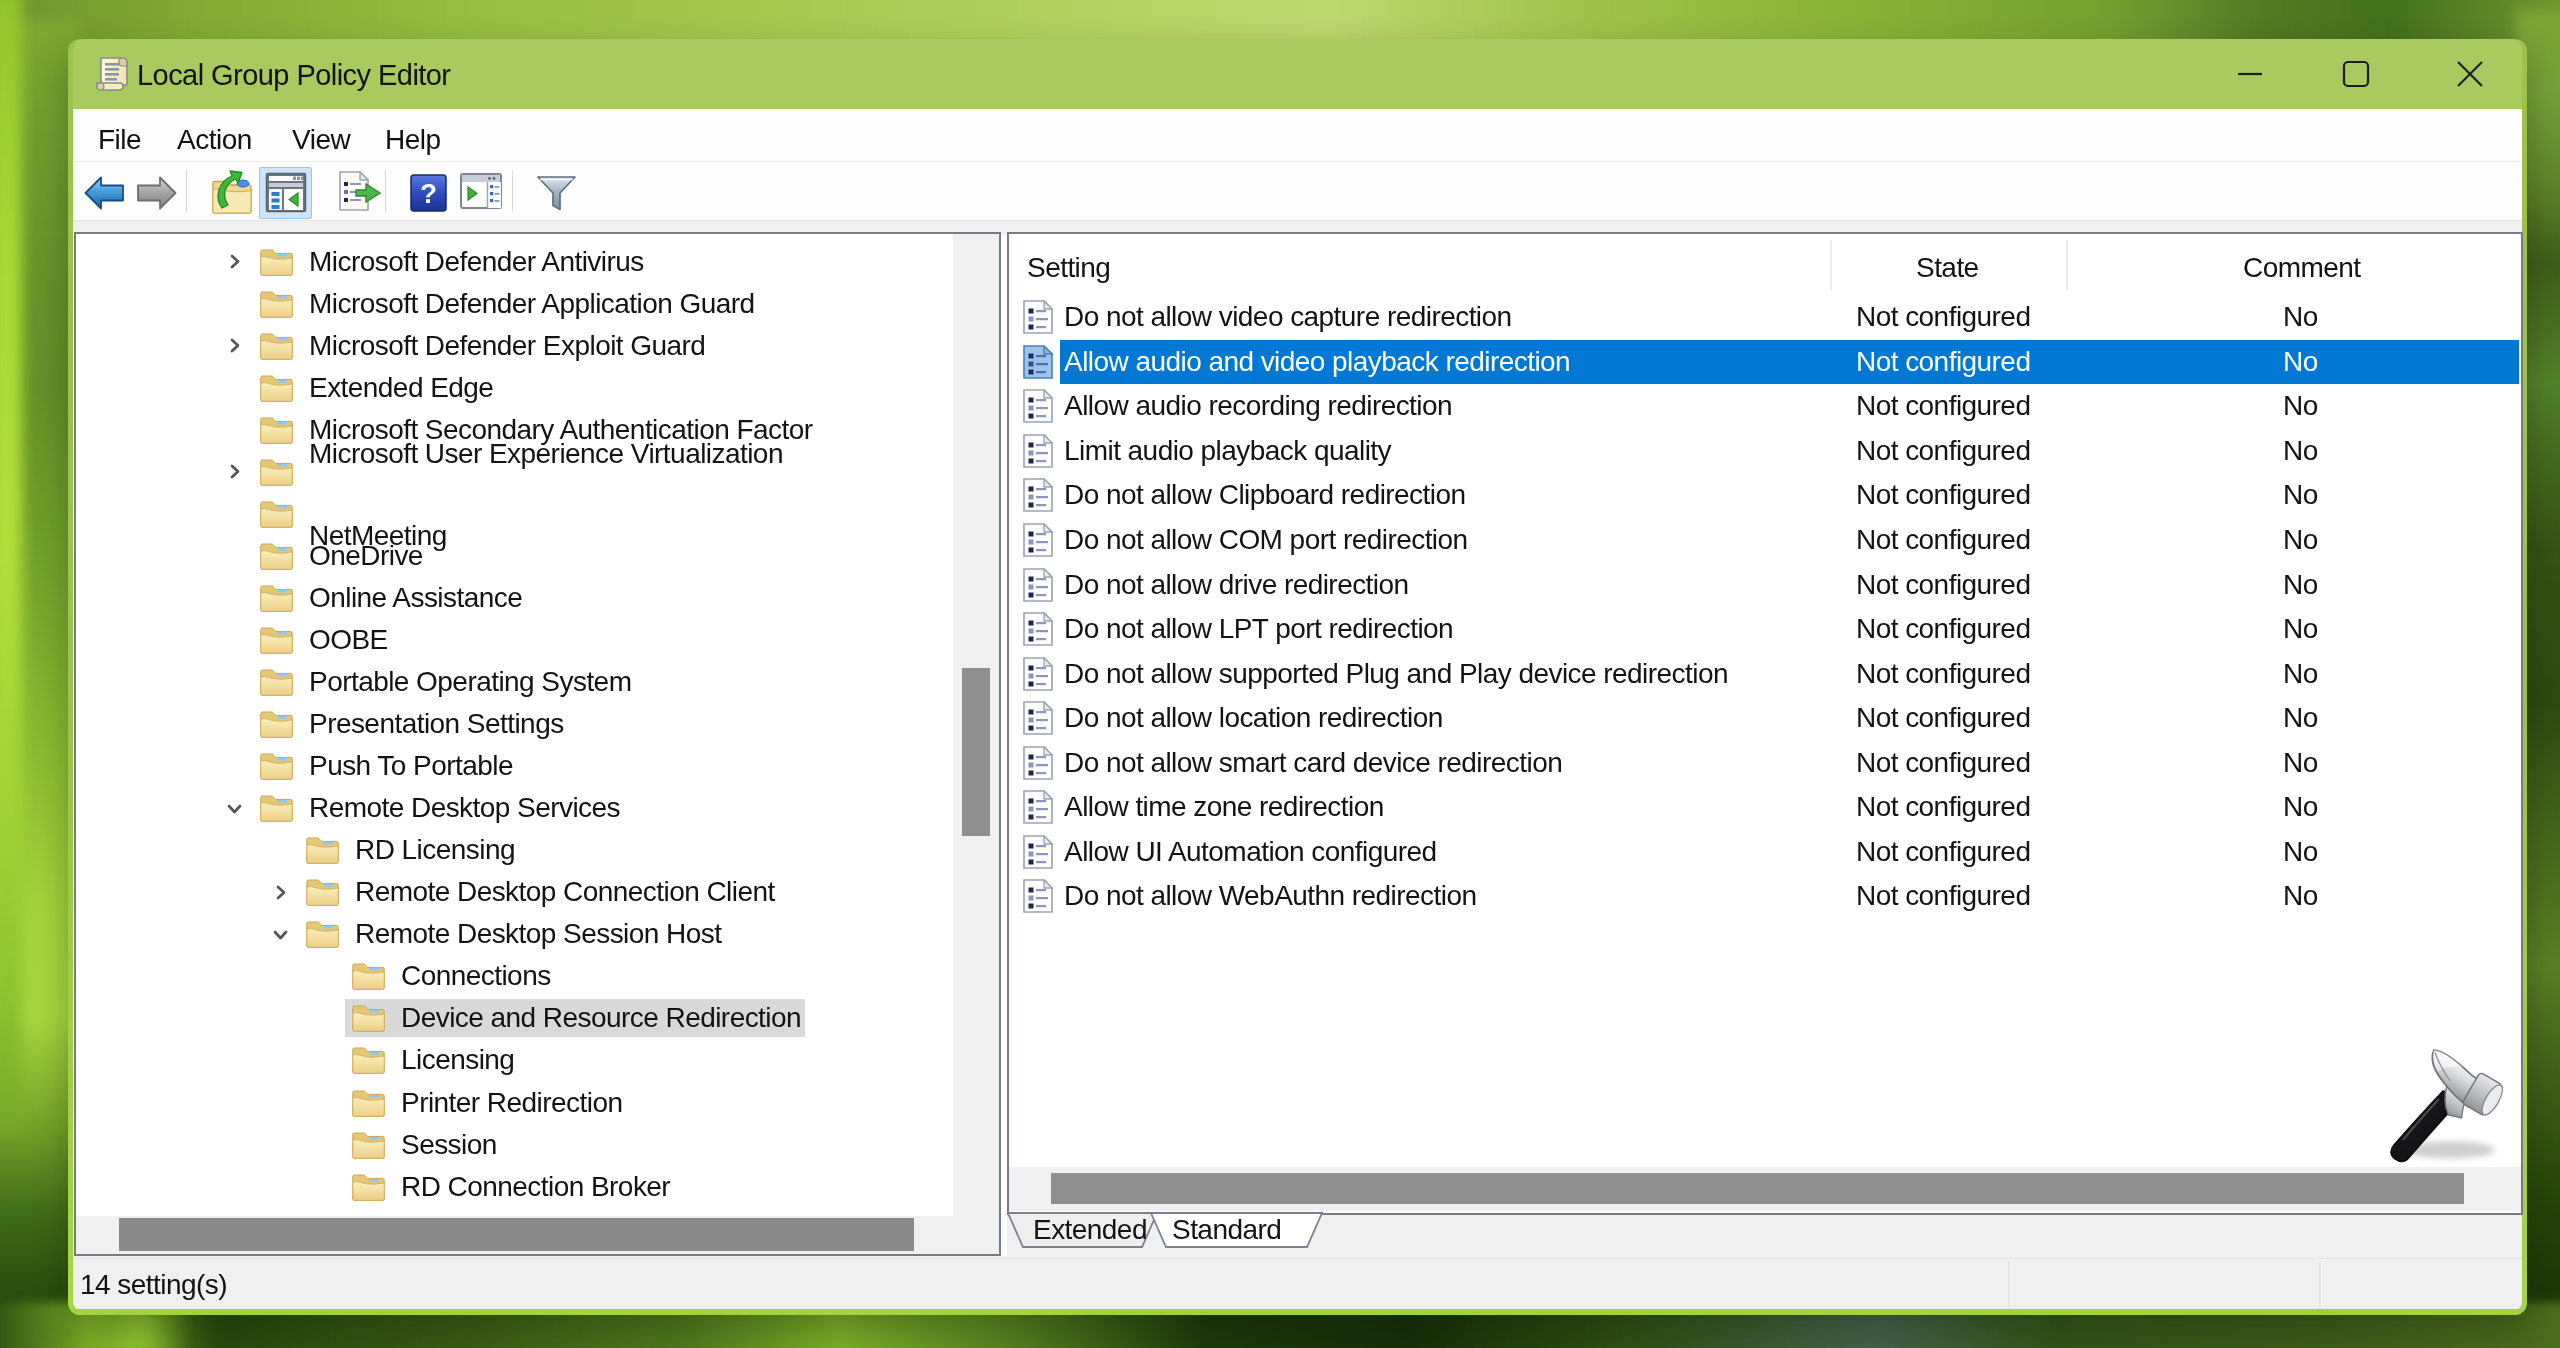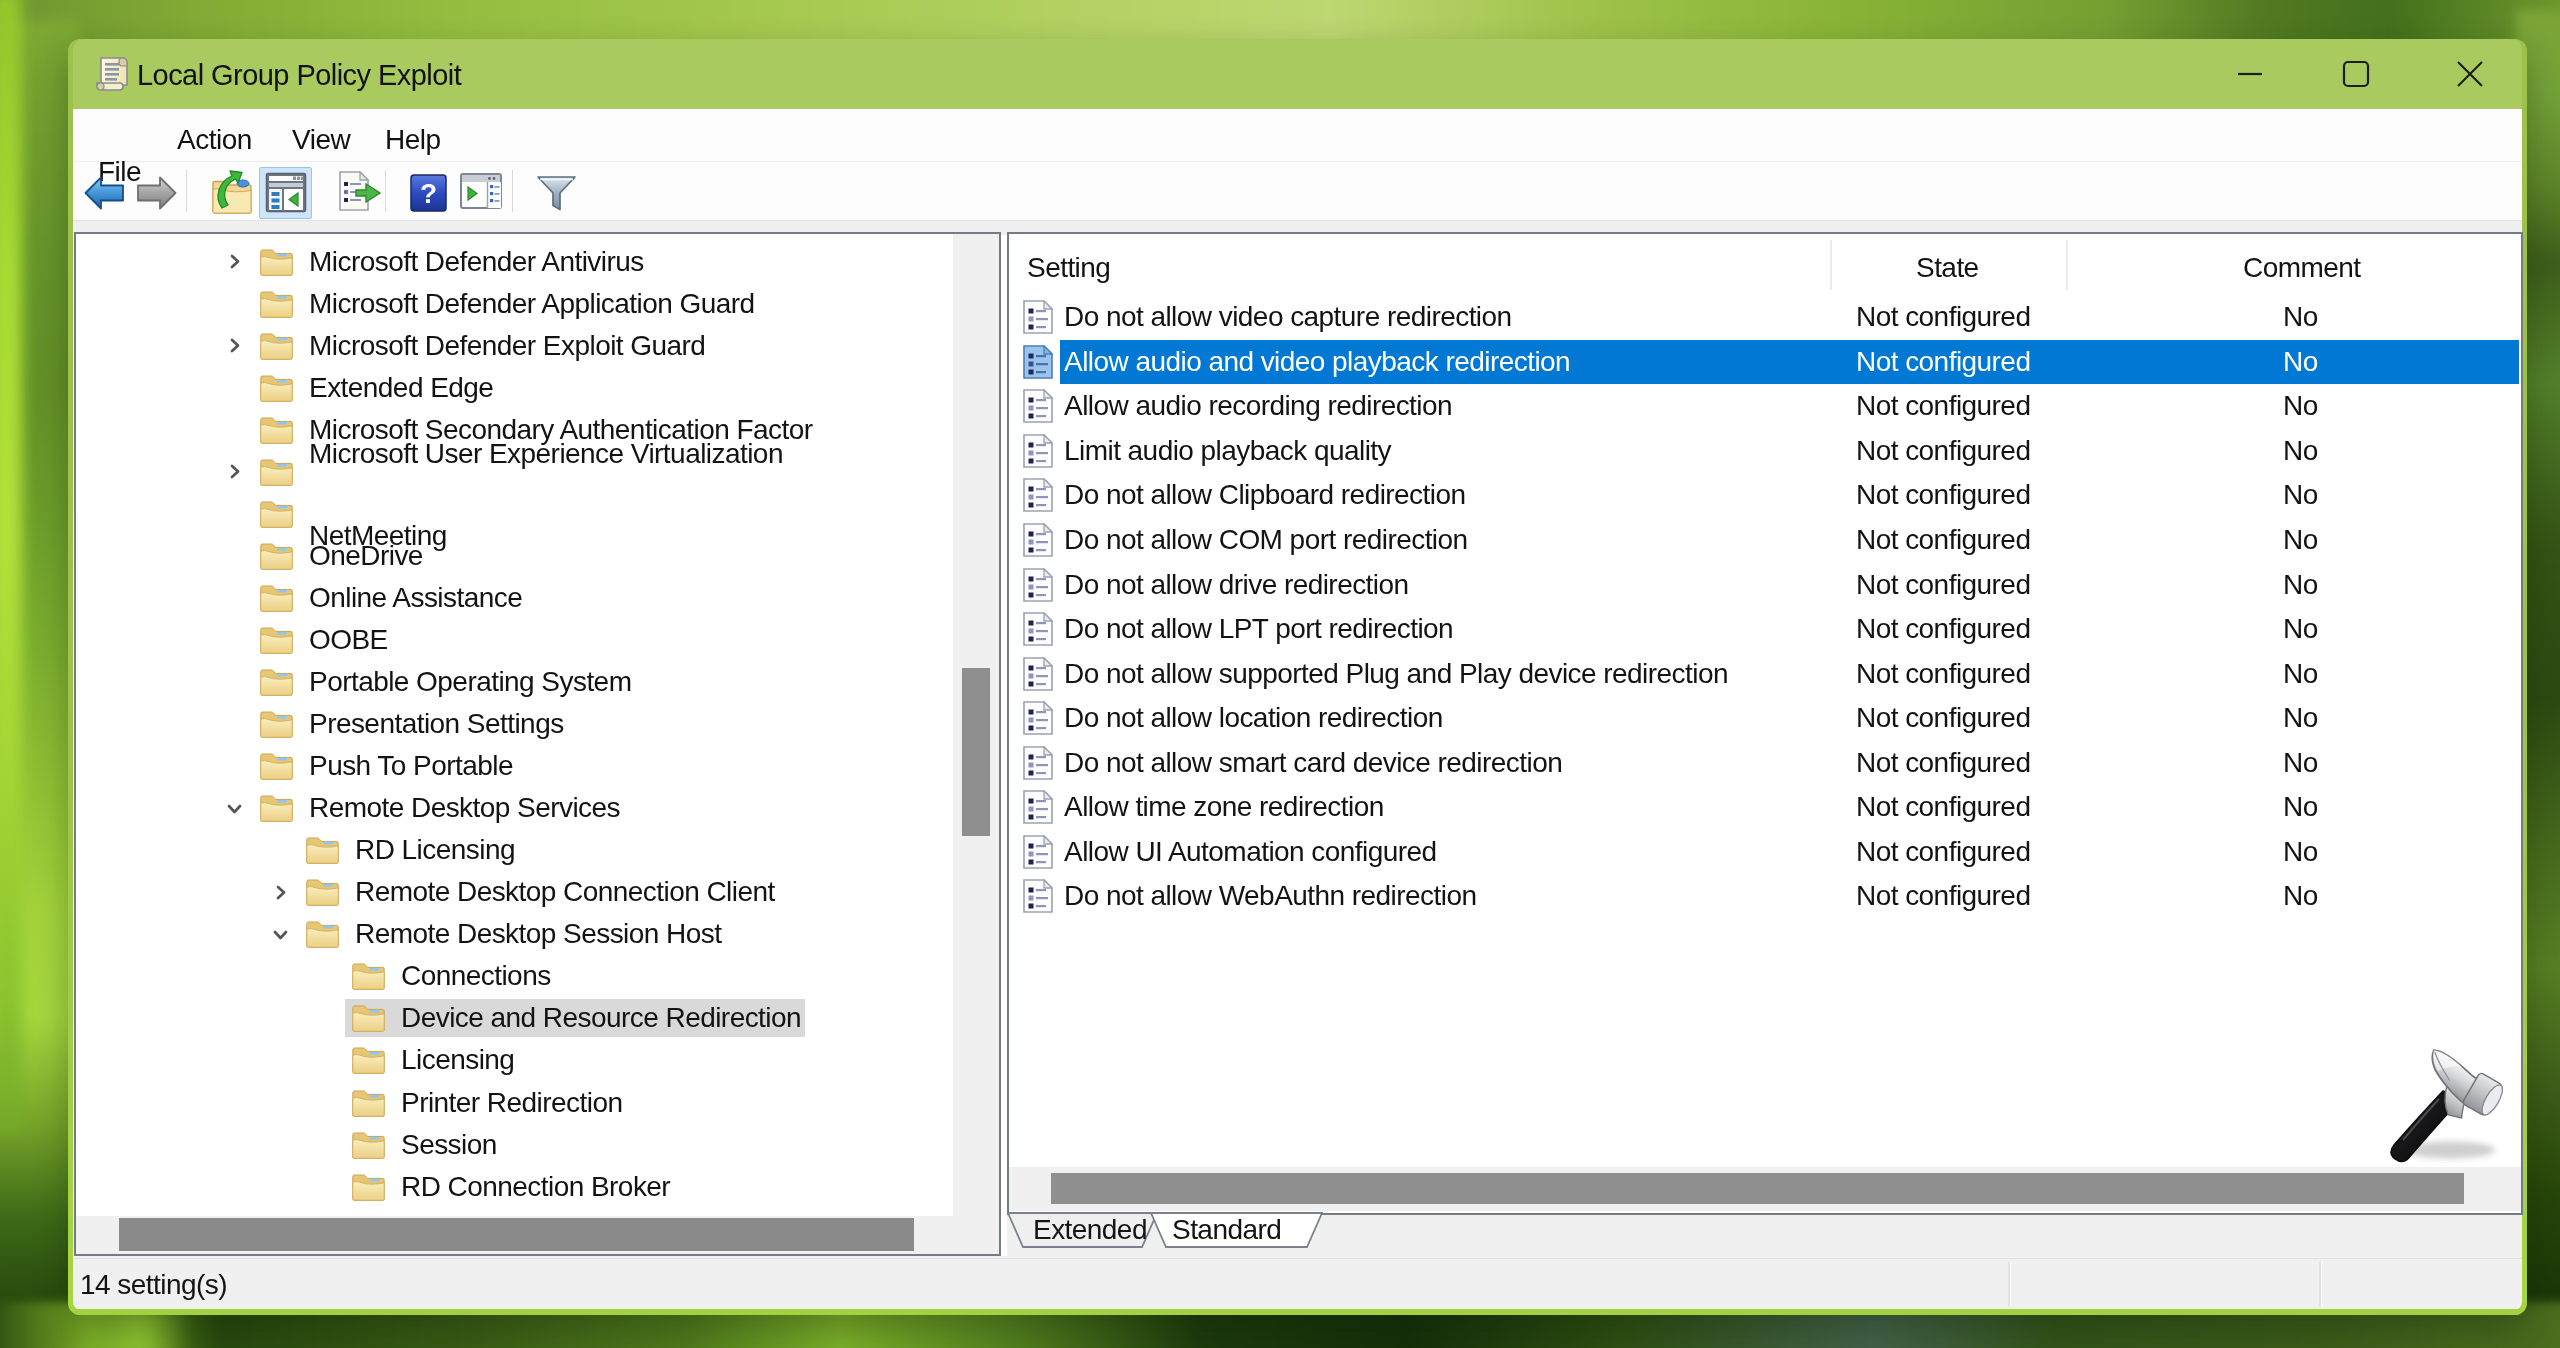--- a/index.html
+++ b/index.html
@@ -110,30 +110,30 @@
     </defs>
  <path d="M7,3 L28,3 Q33,3 33,8 L33,30 L12,30 Q7,30.5 7,26 Z" fill="url(#scroll)" stroke="#8a8a92" stroke-width="1.6"></path>
  <path d="M28,3 Q33,3 33,8 L33,11 L28,11 Q25,11 25,7 Q25,3 28,3 Z" fill="#d9cf9e" stroke="#8a8a92" stroke-width="1.2"></path>
  <rect x="11" y="8" width="14" height="2.6" fill="#8b96a8"></rect>
  <rect x="11" y="13" width="14" height="2.6" fill="#8b96a8"></rect>
  <rect x="11" y="18" width="14" height="2.6" fill="#8b96a8"></rect>
  <rect x="11" y="23" width="12" height="2.6" fill="#8b96a8"></rect>
  <path d="M3,28 L26,28 Q29,28 29,31.5 Q29,35 25,35 L8,35 Q3,35 3,31 Q3,28 3,28 Z" fill="#f6eecb" stroke="#8a8a92" stroke-width="1.6"></path>
  <path d="M3,31.6 Q3,28 7,28 Q10,28 10,31.3 Q10,35 6.5,35 Q3,35 3,31.6 Z" fill="#d9cf9e" stroke="#8a8a92" stroke-width="1.2"></path>
 </svg>
-<div class="abs" style="left:137px;top:59px;font-size:29px;letter-spacing:-0.55px;color:#121212;">Local Group Policy Exploit</div>
+<div class="abs" style="left:137px;top:59px;font-size:29px;letter-spacing:-0.55px;color:#121212;">Local Group Policy Editor</div>
 <svg class="icon" style="left:2228px;top:50px" width="280" height="48" viewBox="0 0 280 48">
  <g stroke="#1d1d1d" stroke-width="2.2" fill="none">
   <line x1="10" y1="24" x2="34" y2="24"></line>
   <rect x="116" y="12" width="24" height="24" rx="4"></rect>
   <line x1="230" y1="12" x2="254" y2="36"></line>
       <line x1="254" y1="12" x2="230" y2="36"></line>
  </g>
   </svg>
-<div class="mtxt" style="left:98px;margin-top:32px;">File</div>
+<div class="mtxt" style="left:98px;">File</div>
 <div class="mtxt" style="left:177px;">Action</div>
 <div class="mtxt" style="left:292px;">View</div>
 <div class="mtxt" style="left:385px;">Help</div>
 <div class="tsep" style="left:186px;"></div>
 <div class="tsep" style="left:385px;"></div>
 <div class="tsep" style="left:512px;"></div>
 <div class="abs" style="left:259px;top:167px;width:53px;height:52px;background:#cde4f9;border:1px solid #9cc3ea;box-sizing:border-box;border-radius:2px;"></div>
 <svg class="icon" style="left:84px;top:176px" width="41" height="34" viewBox="0 0 41 34">
 <defs>
       <linearGradient id="bArr" x1="0" y1="0" x2="0" y2="1">

